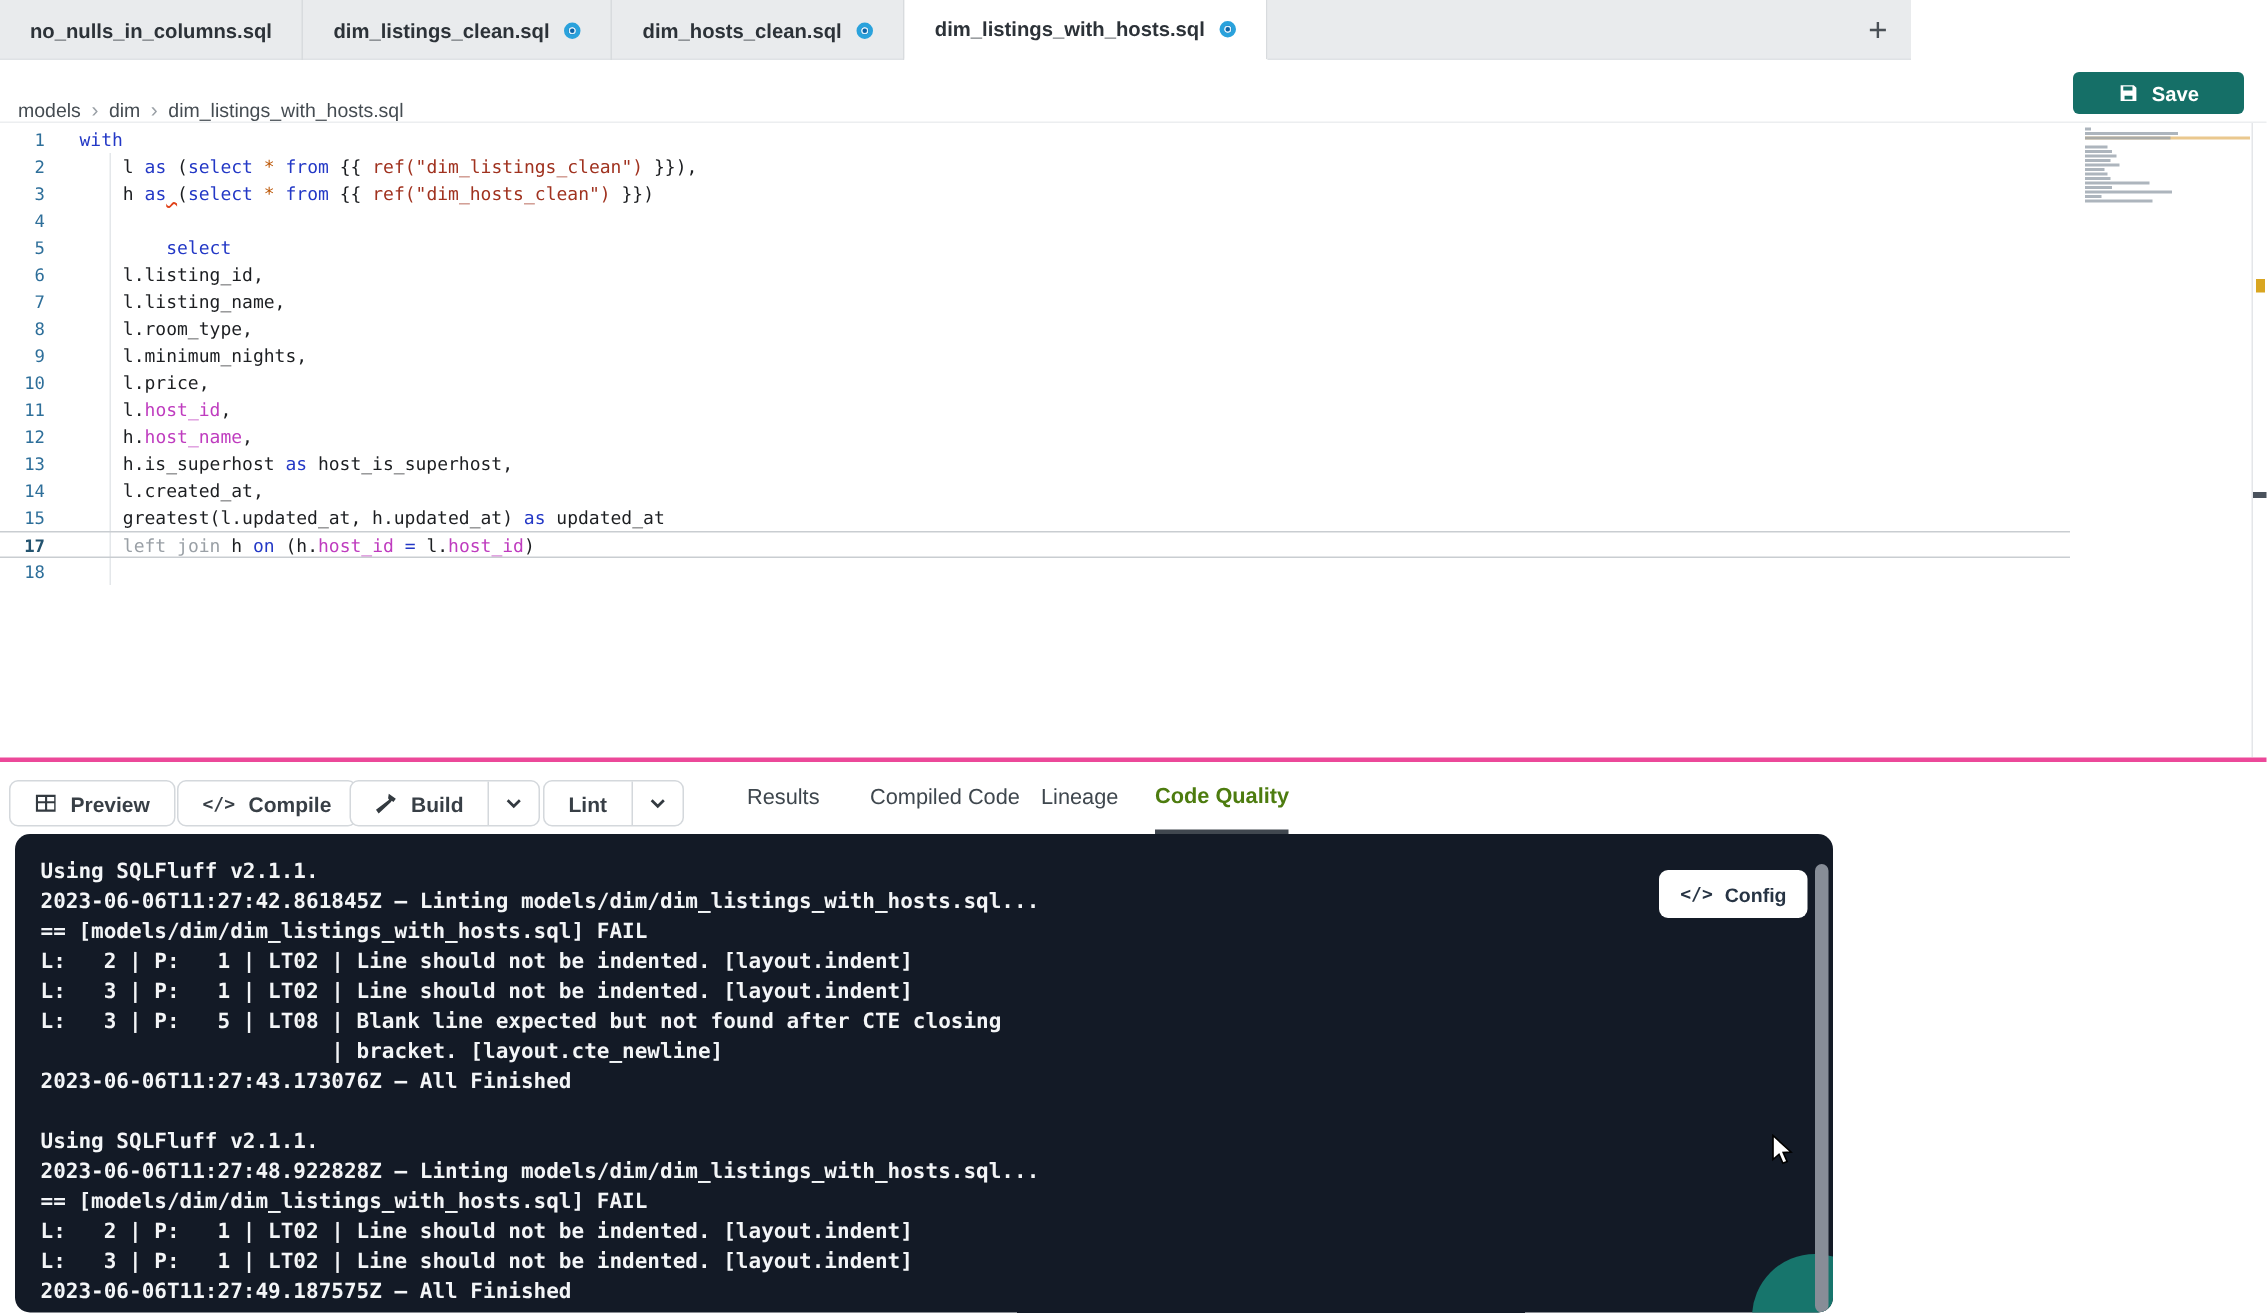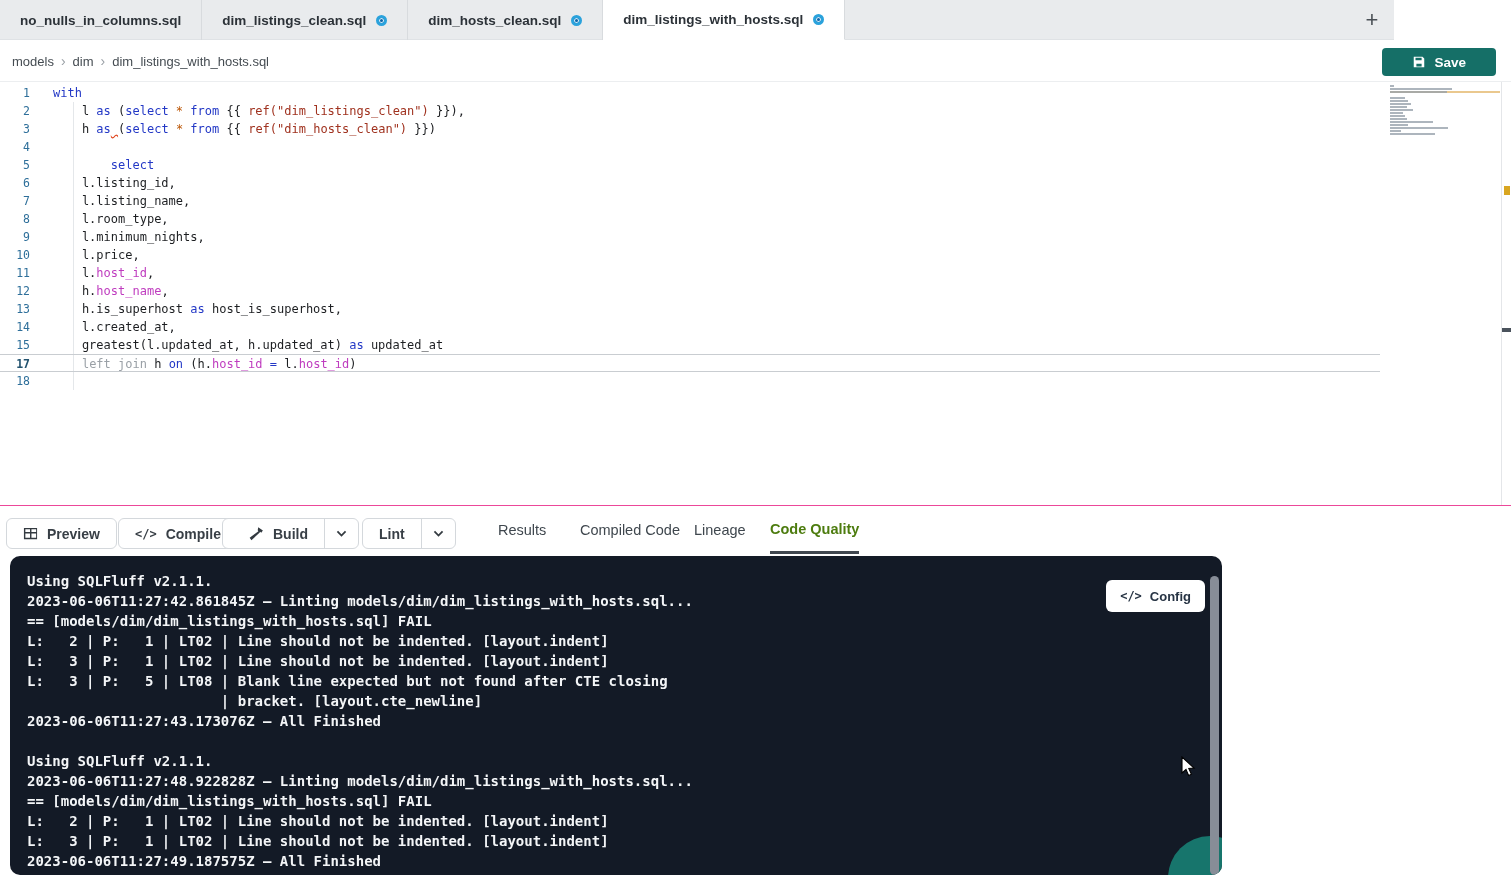--- a/index.html
+++ b/index.html
@@ -1,33 +1,33 @@
 <!DOCTYPE html>
 <html><head>
 <meta charset="utf-8">
 <style>
   * { margin:0; padding:0; box-sizing:border-box; }
   html,body { width:1511px; height:875px; overflow:hidden; background:#fff;
               font-family:"Liberation Sans", sans-serif; }
 
   
-  .tabbar { position:absolute; left:0; top:0; width:1394px; height:40px;
+  .tabbar { position:absolute; left:0; top:0; width:1274px; height:40px;
             background:#e9ebed; border-bottom:1px solid #dfe2e5; display:flex; }
   .etab { height:40px; display:flex; align-items:center; padding:0 20px;
           border-right:1px solid #d8dbde; font-size:13.5px; font-weight:600;
           color:#2c3238; cursor:pointer; white-space:nowrap; }
   .etab.active { background:#fff; border-bottom:1px solid #fff; }
   .dot { width:11px; height:11px; border-radius:50%; margin-left:10px;
          background:#0d62a6; border:3px solid #2aa2dc; box-shadow:0 0 0 1px #dff1fb inset; }
   .newtab { margin-left:auto; width:44px; display:flex; align-items:center;
             justify-content:center; font-size:22px; color:#4a5056; cursor:pointer; }
 
   
   .crumbbar { position:absolute; left:0; top:41px; width:1511px; height:41px;
-              background:#fff; border-bottom:1px solid #eceef0; display:flex; align-items:center; }
+              background:#fff; border-bottom:1px solid #eceef0; display:flex; align-items:flex-end; }
   .crumbs { display:flex; align-items:center; margin-left:12px; font-size:13px; color:#454c52; }
   .crumb { cursor:pointer; }
   .crumb-sep { color:#9aa0a6; margin:0 7px; font-size:14px; }
   .savebtn { position:absolute; right:15px; top:7px; height:28px; padding:0 30px;
              background:#156f67; color:#fff; border:none; border-radius:4px;
              font-size:13.5px; font-weight:700; display:flex; align-items:center; gap:8px;
              cursor:pointer; font-family:"Liberation Sans",sans-serif; }
 
   
   .editor { position:absolute; left:0; top:82px; width:1511px; height:423px; background:#fff; }
@@ -53,21 +53,21 @@
   .mrow { height:2px; margin-bottom:1px; }
   .mrow .mbar { height:2px; background:#98a2ac; opacity:.8; }
   .mrow.mhl { background:#eac88e; }
   .ruler { position:absolute; left:1501px; top:0; width:10px; height:423px;
            border-left:1px solid #e4e6e9; }
   .ruler-warn { position:absolute; left:1504px; top:104px; width:6px; height:9px; background:#d9a621; }
   .ruler-cursor { position:absolute; left:1502px; top:246px; width:9px; height:4px; background:#4a525c; }
 
   
   .actionbar { position:absolute; left:0; top:505px; width:1511px; height:48px;
-               background:#fff; border-top:1px solid #ec4899; }
+               background:#fff; border-top:3px solid #ec4899; }
   .btn { position:absolute; top:12px; height:31px; background:#fff;
          border:1px solid #d4d8dc; border-radius:6px; display:flex; align-items:center;
          font-size:14px; font-weight:600; color:#383f46; cursor:pointer;
          font-family:"Liberation Sans",sans-serif; }
   .btn .seg { display:flex; align-items:center; gap:9px; padding:0 16px; height:100%; }
   .btn .caret-seg { border-left:1px solid #d4d8dc; padding:0 10px; height:100%;
                     display:flex; align-items:center; }
   .icon-glyph { font-family:"DejaVu Sans Mono", monospace; font-size:12px; font-weight:bold; }
   .ptab { position:absolute; top:0; height:48px; display:flex; align-items:center;
           font-size:14.5px; color:#3f474e; cursor:pointer; }
@@ -269,21 +269,21 @@
       </svg>
       <span>Preview</span>
     </div>
   </div>
   <div class="btn" style="left:118px;">
     <div class="seg">
       <span class="icon-glyph">&lt;/&gt;</span>
       <span>Compile</span>
     </div>
   </div>
-  <div class="btn" style="left:222px;padding-left:10px;">
+  <div class="btn" style="left:233px;">
     <div class="seg">
       <svg width="15" height="15" viewBox="0 0 16 16">
         <path fill="#333a40" d="M9.8 1.2l5 3.6-1.7 2.3-1.2-.9-.7 1-8.6 8-1.9-2.6 9.3-7.1-.7-1 .5-3.3z"></path>
       </svg>
       <span>Build</span>
     </div>
     <div class="caret-seg">
       <svg width="13" height="13" viewBox="0 0 16 16">
         <path fill="none" stroke="#333a40" stroke-width="2.2" d="M3 5.5l5 5 5-5"></path>
       </svg>

